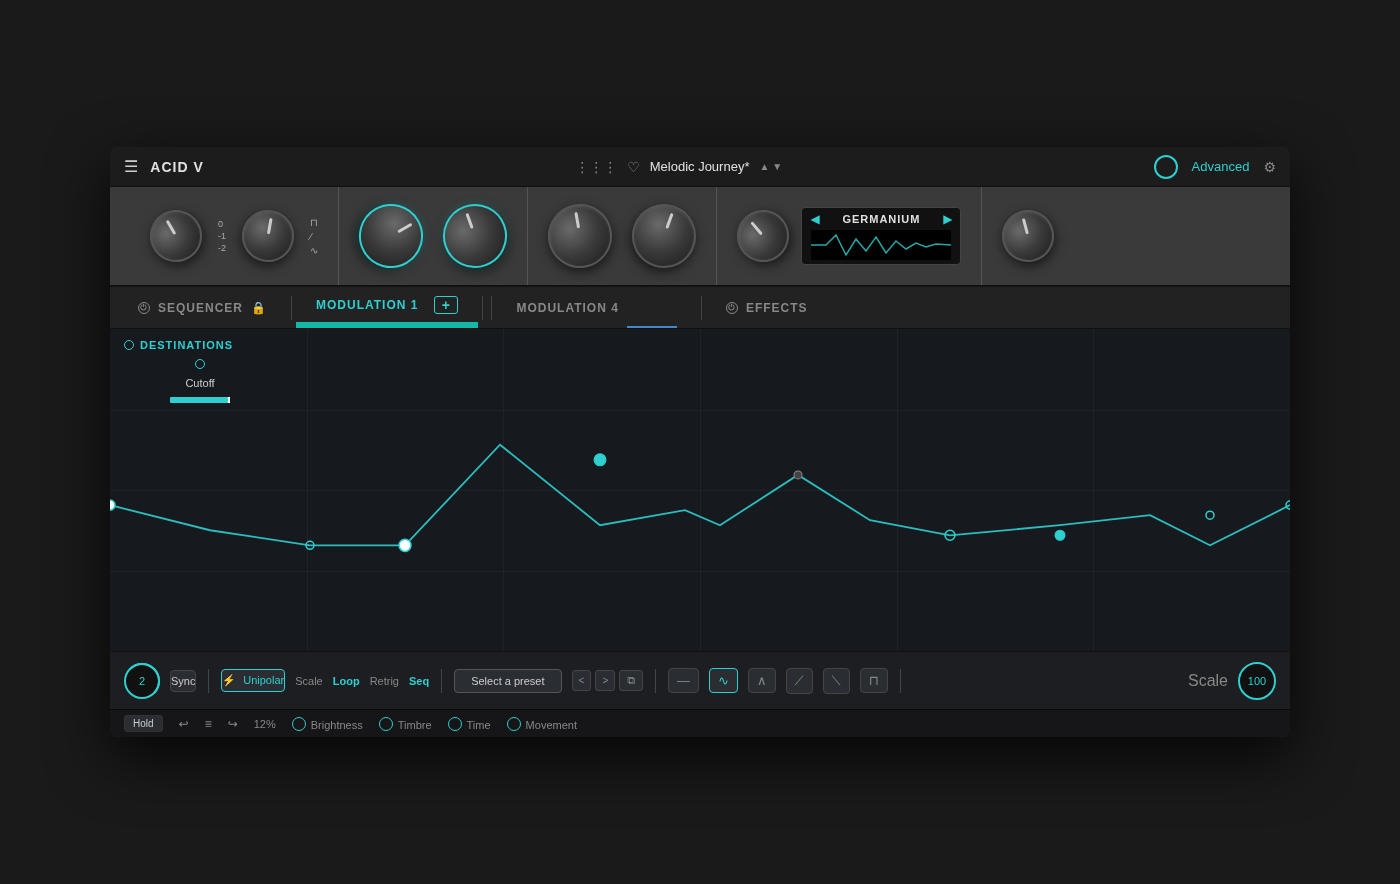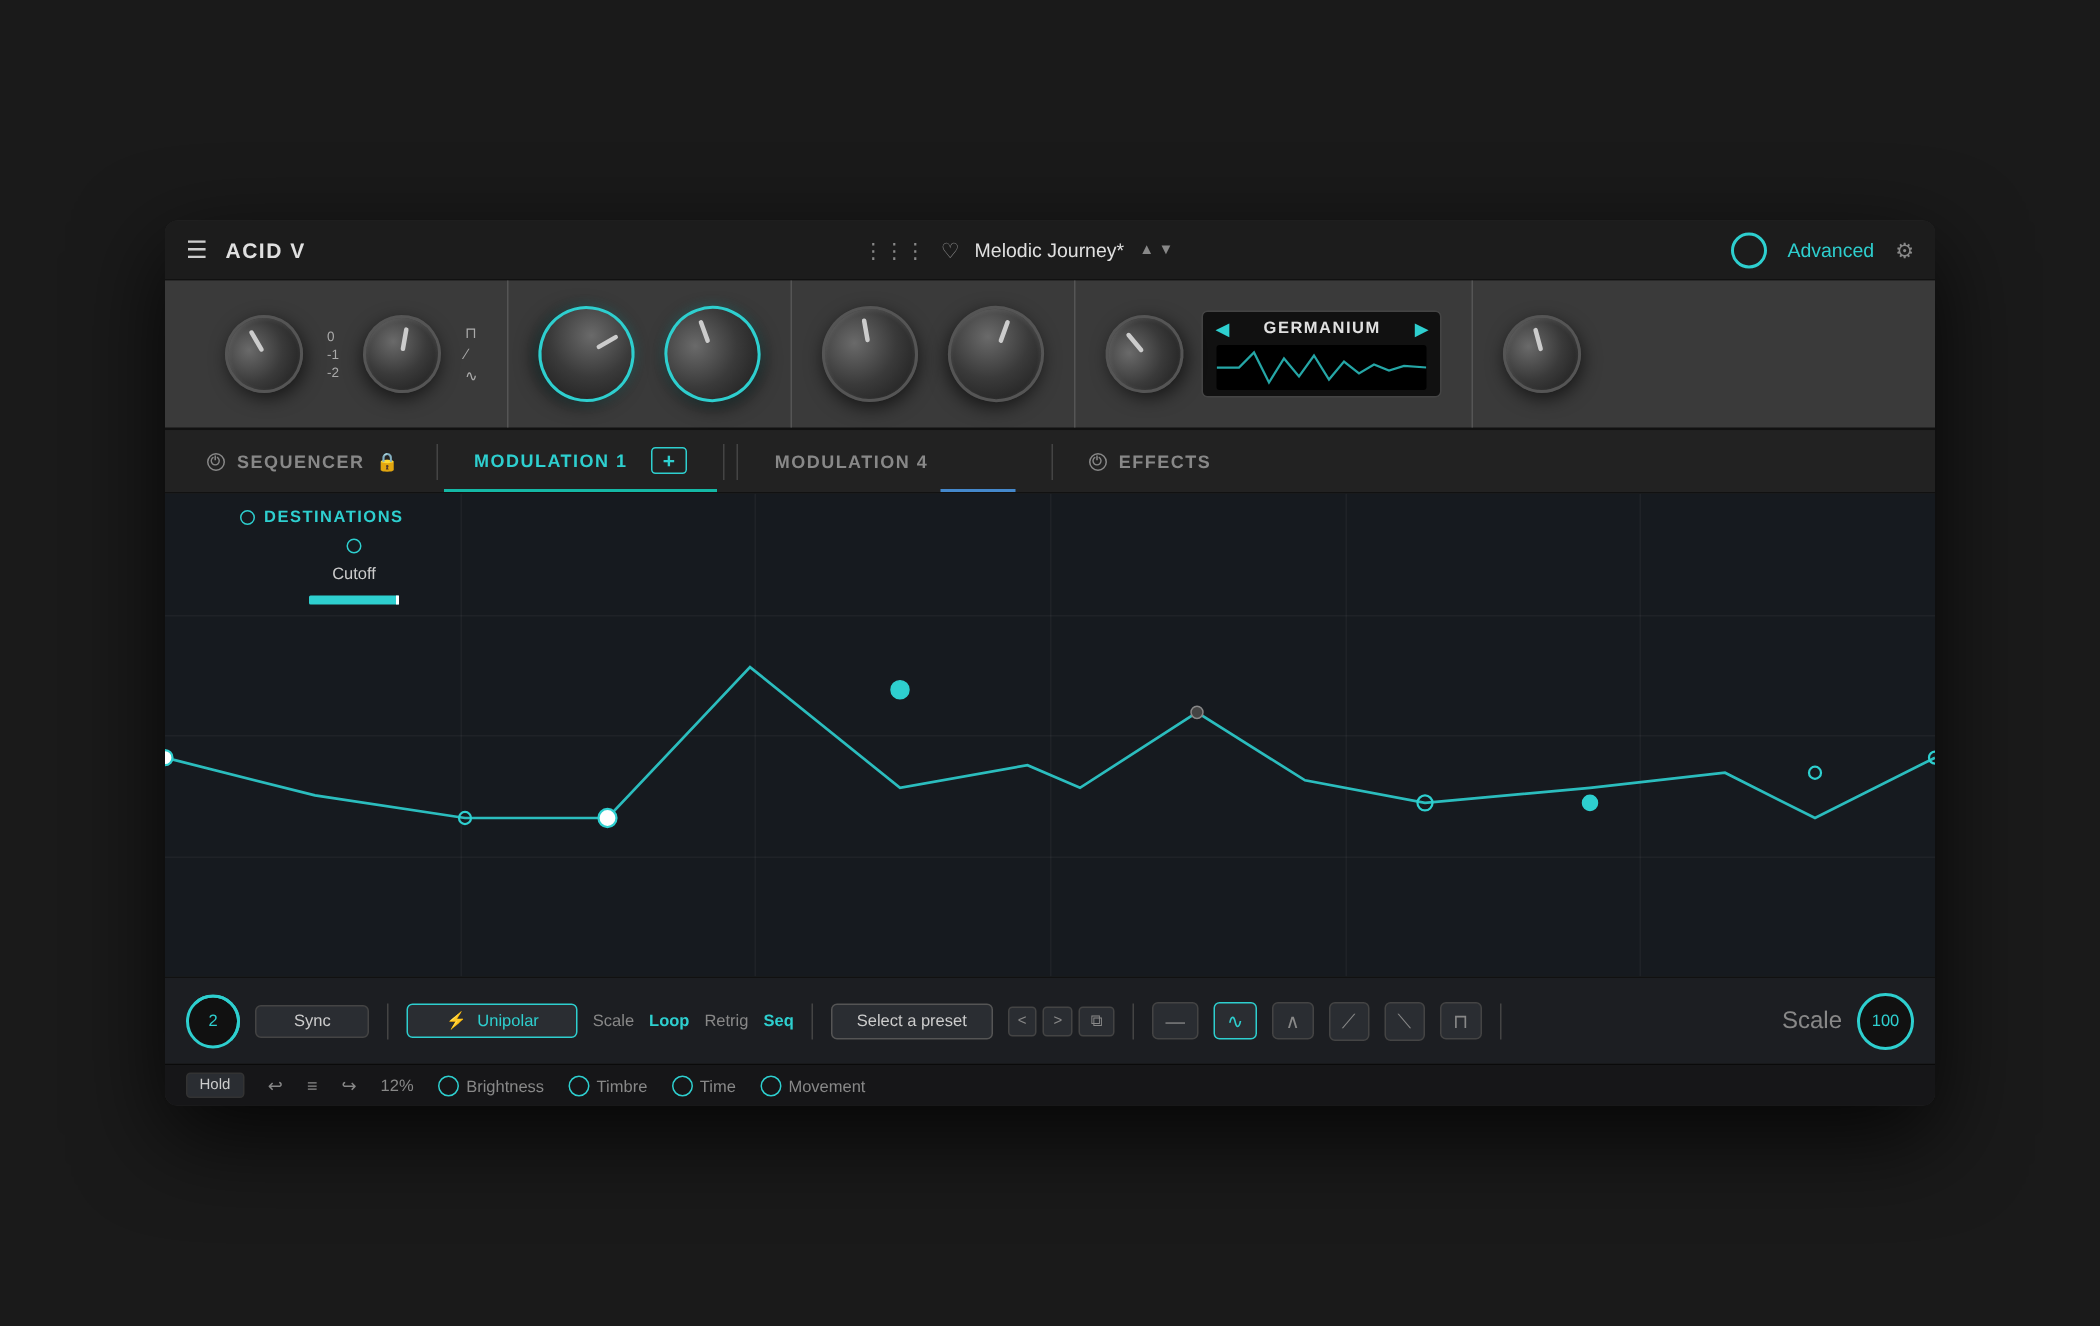--- a/index.html
+++ b/index.html
@@ -214,21 +214,21 @@
       height: 100%;
       font-size: 12px;
       font-weight: bold;
       letter-spacing: 1px;
       cursor: pointer;
       position: relative;
       color: #888;
     }
     .tab.active {
       color: #2ecfcf;
-      border-bottom: 2px solid #14b8a6;
+      border-bottom: 6px solid #14b8a6;
     }
     .tab.sequencer {
       color: #888;
     }
     .tab-power {
       width: 12px;
       height: 12px;
       border-radius: 50%;
       border: 1.5px solid currentColor;
       display: flex;
@@ -271,21 +271,20 @@
     }
 
     
     .destinations-panel {
       position: absolute;
       top: 0;
       left: 0;
       width: 180px;
       padding: 10px 14px;
       z-index: 10;
-      margin-left: 36px;
     }
     .dest-title {
       color: #2ecfcf;
       font-size: 11px;
       font-weight: bold;
       letter-spacing: 1px;
       display: flex;
       align-items: center;
       gap: 6px;
       margin-bottom: 8px;
@@ -360,21 +359,21 @@
       border: 2px solid transparent;
       border-top-color: #2ecfcf;
       border-right-color: #2ecfcf;
     }
     .ctrl-btn {
       background: #2a2d32;
       border: 1px solid #444;
       border-radius: 4px;
       color: #ccc;
       font-size: 11px;
-      padding: 4px 25px;
+      padding: 4px 0;
       cursor: pointer;
     }
     .ctrl-btn.active-green {
       color: #2ecfcf;
       border-color: #2ecfcf;
     }
     .wave-btn {
       background: #2a2d32;
       border: 1px solid #444;
       border-radius: 4px;

